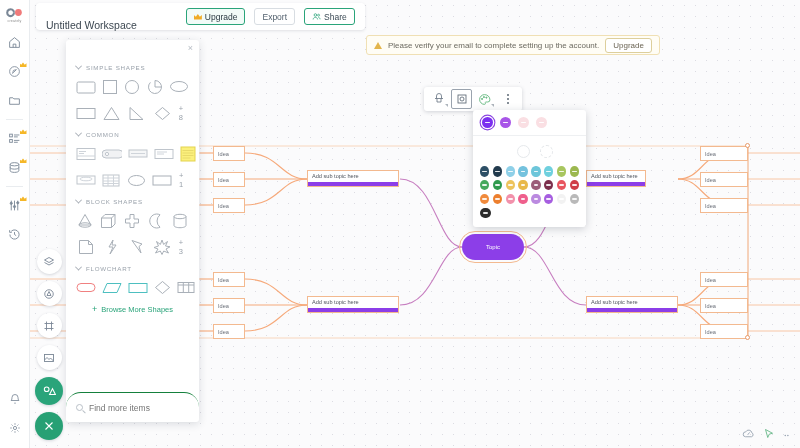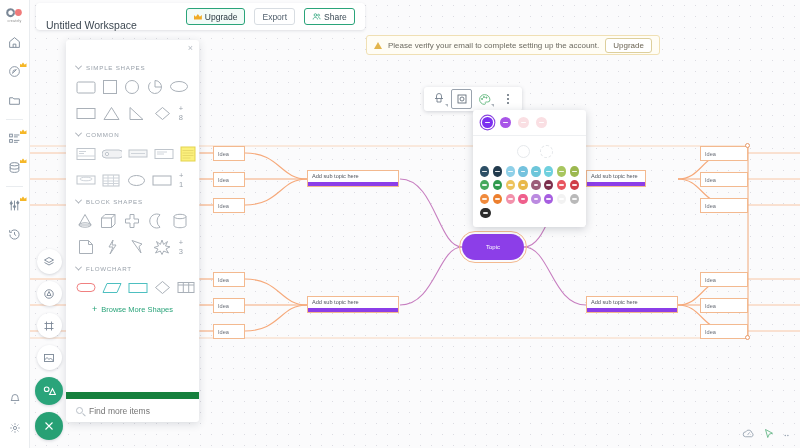--- a/index.html
+++ b/index.html
@@ -119,22 +119,22 @@
     display: flex; align-items: center; justify-content: center; gap: 4px;
     font-size: 7.5px; color: #2aa47a; margin-top: 2px;
   }
   .plus-ic { font-size: 9px; line-height: 1; }
   .tagrow { padding: 8px 10px 9px 10px; border-top:0; }
   .tag {
     display: inline-block; background: #ddf2ea; color: #2f6f5b;
     font-size: 7.5px; border-radius: 2px; padding: 3px 7px;
   }
   .panel-search {
-    border-top: 7px solid #15803d; height: 30px; display: flex;
-    align-items: center; gap: 6px; padding: 0 10px;
+    border-top: 1px solid #15803d; height: 30px; display: flex;
+    align-items: center; gap: 6px; padding: 0 10px; border-radius: 15px;
   }
   .panel-search input {
     border: 0; outline: 0; font-size: 8.5px; color: #8d959e;
     font-family: "Liberation Sans", sans-serif; width: 100%; background: transparent;
   }
   .mag { width: 7px; height: 7px; border: 1.2px solid #b9c0c7; border-radius: 50%; position: relative; flex:none;}
   .mag::after { content:""; position:absolute; right:-3px; bottom:-2px; width:3.5px; height:1.2px;
     background:#b9c0c7; transform: rotate(45deg); }
 
   

